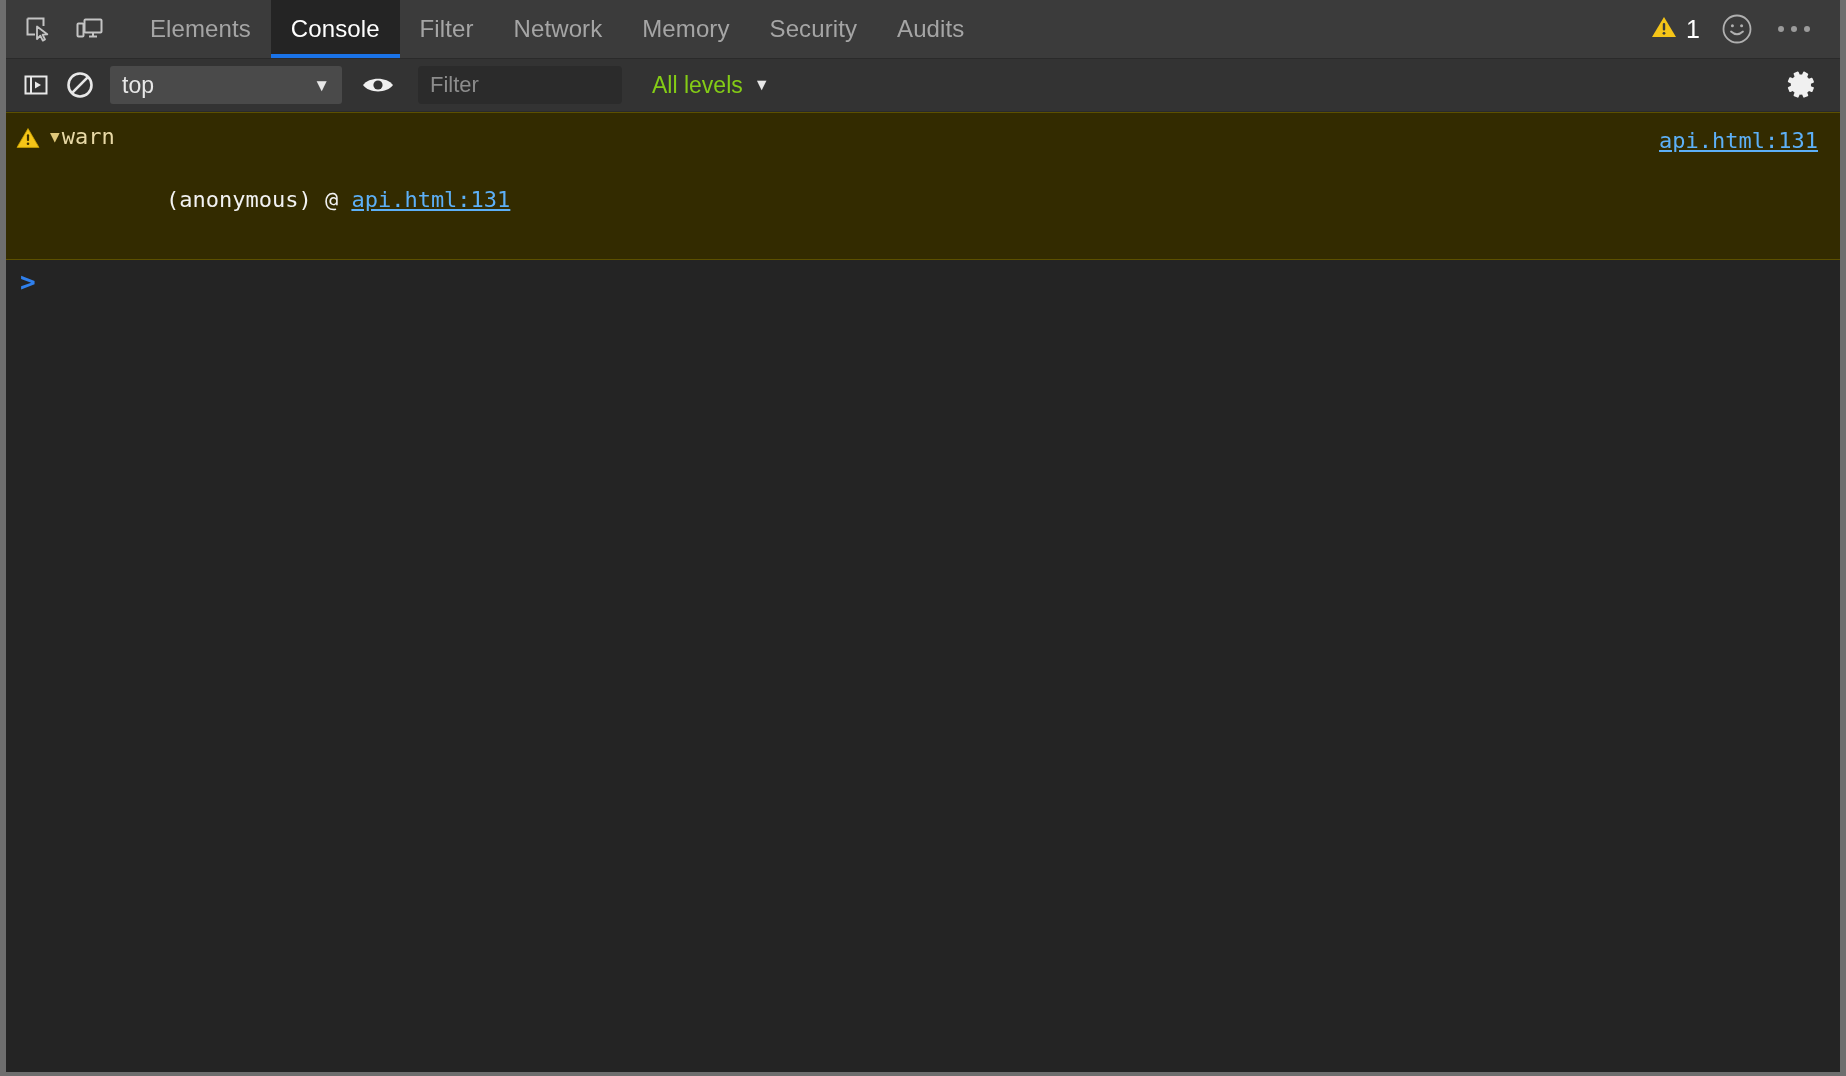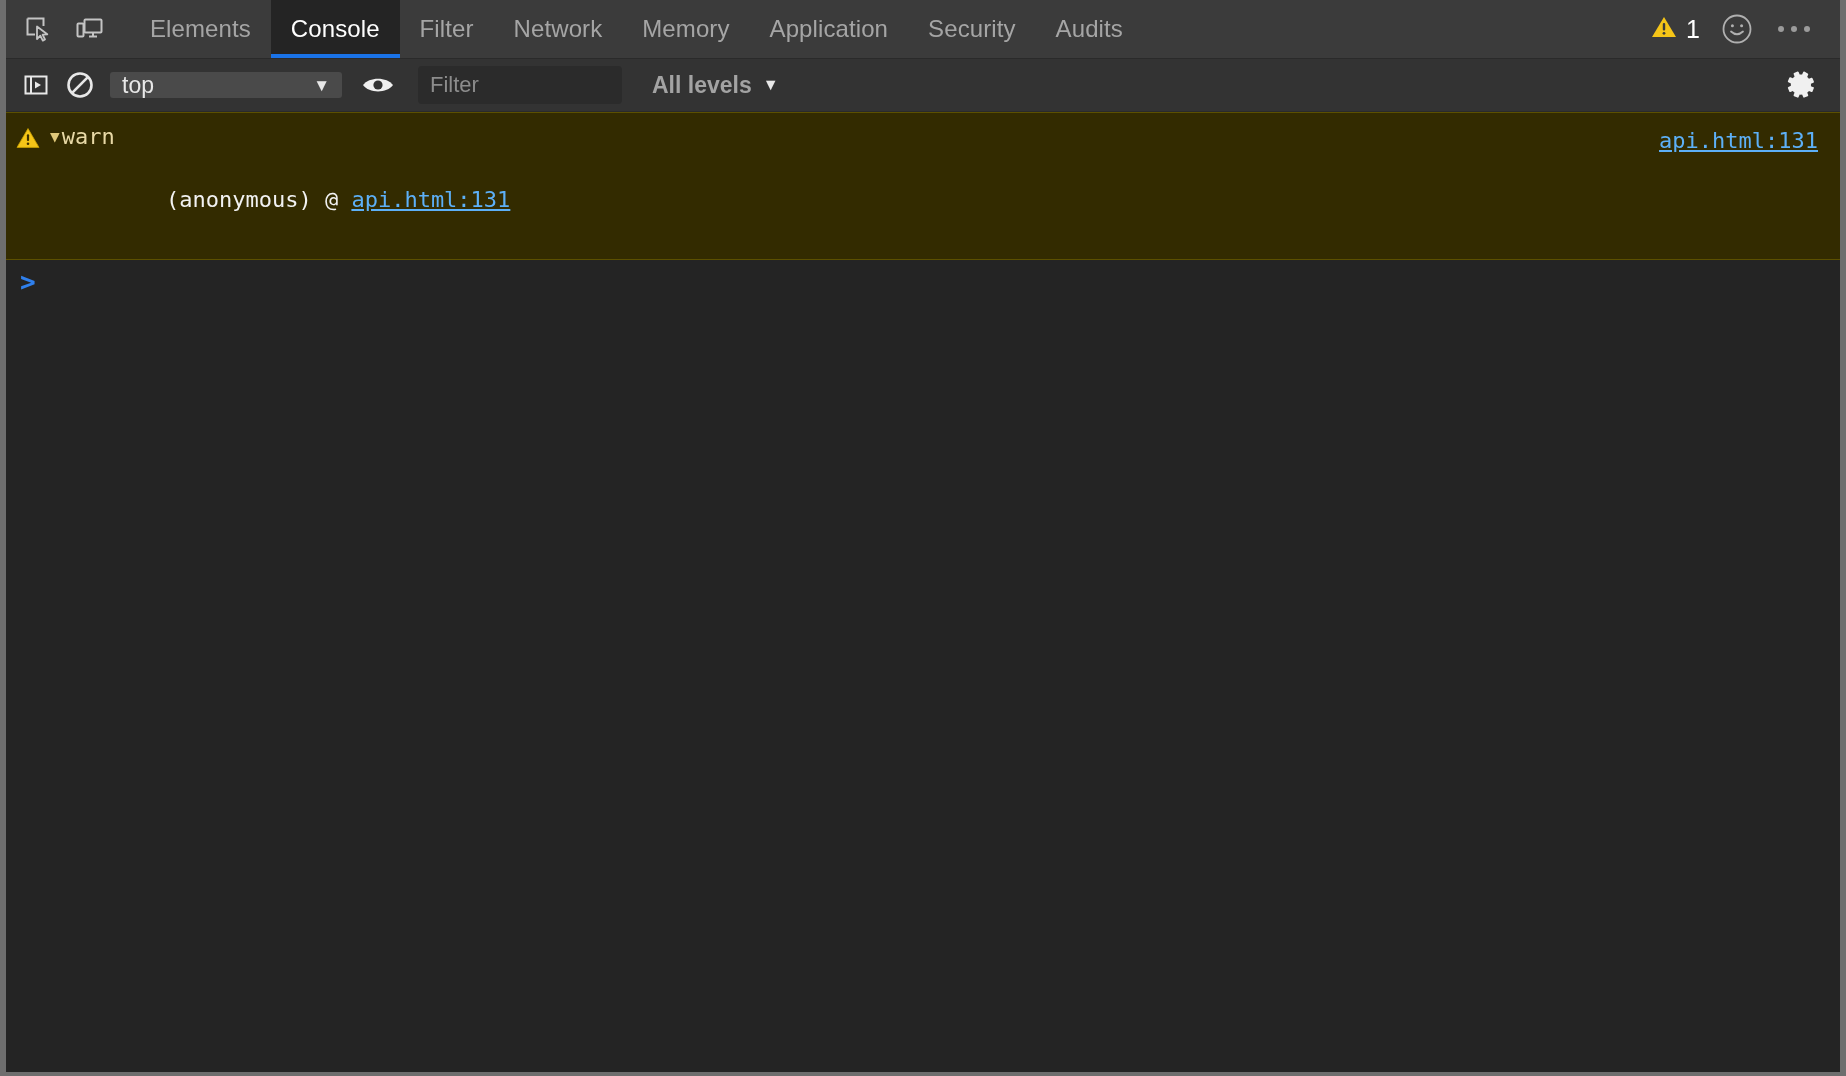--- a/index.html
+++ b/index.html
@@ -141,21 +141,21 @@
     align-items: center;
     justify-content: center;
     border-radius: 3px;
     cursor: pointer;
     flex: 0 0 auto;
   }
 
   .context-select {
     position: relative;
     width: 232px;
-    height: 26px;
+    height: 38px;
     margin-left: 8px;
     background: #4a4a4a;
     border-radius: 3px;
     display: flex;
     align-items: center;
     padding: 0 12px;
     cursor: pointer;
     box-sizing: border-box;
     flex: 0 0 auto;
   }
@@ -192,22 +192,21 @@
     align-items: center;
     gap: 11px;
     margin-left: 22px;
     padding: 5px 8px;
     border-radius: 3px;
     cursor: pointer;
     flex: 0 0 auto;
   }
   .levels-select .label {
     font-size: 23px;
-    color: #a3a3a3;
-    font-weight: bold;
+    color: #84cc16;
   }
   .levels-select .caret {
     color: #e8e8e8;
     font-size: 16px;
     line-height: 1;
   }
 
   .ct-right {
     margin-left: auto;
     display: flex;
@@ -344,23 +343,20 @@
         <span>Console</span>
       </div>
       <div class="tab">
         <span>Filter</span>
       </div>
       <div class="tab">
         <span>Network</span>
       </div>
       <div class="tab">
         <span>Memory</span>
-      </div>
-      <div class="tab">
-        <span>Application</span>
       </div>
       <div class="tab">
         <span>Security</span>
       </div>
       <div class="tab">
         <span>Audits</span>
       </div>
     </div>
 
     <div class="tabbar-right">

